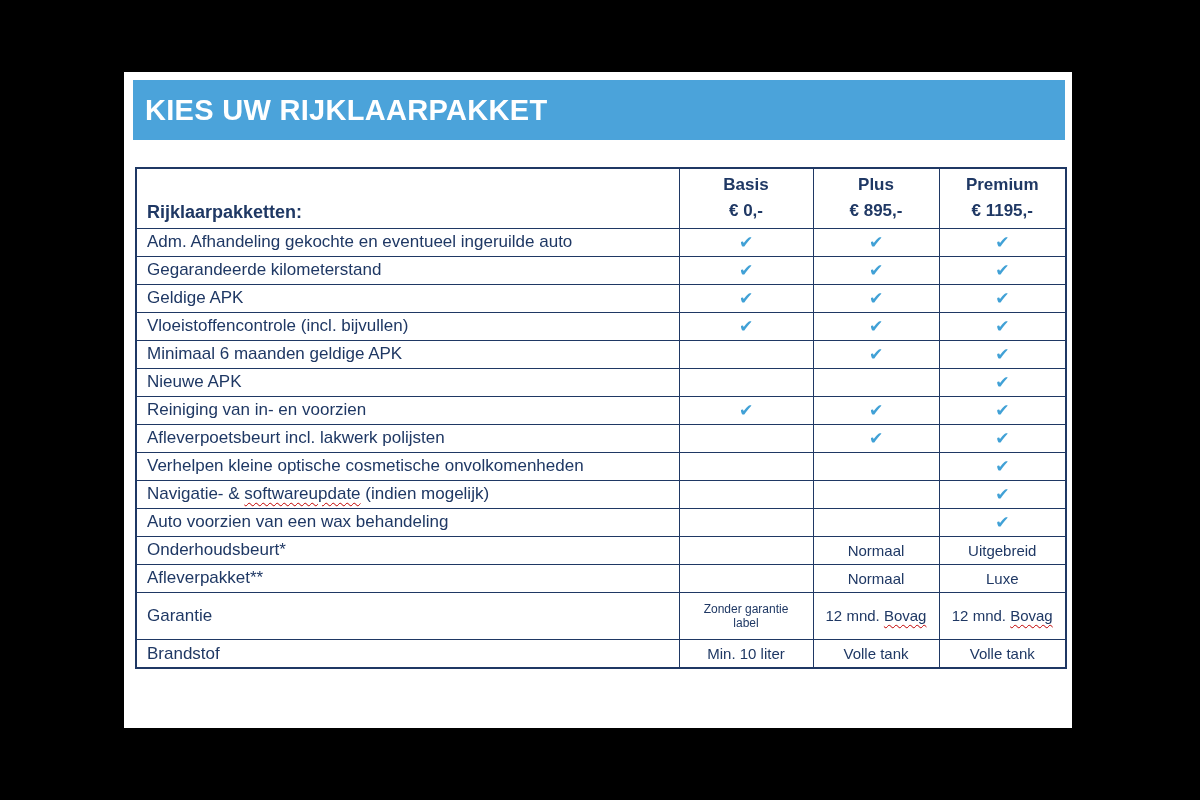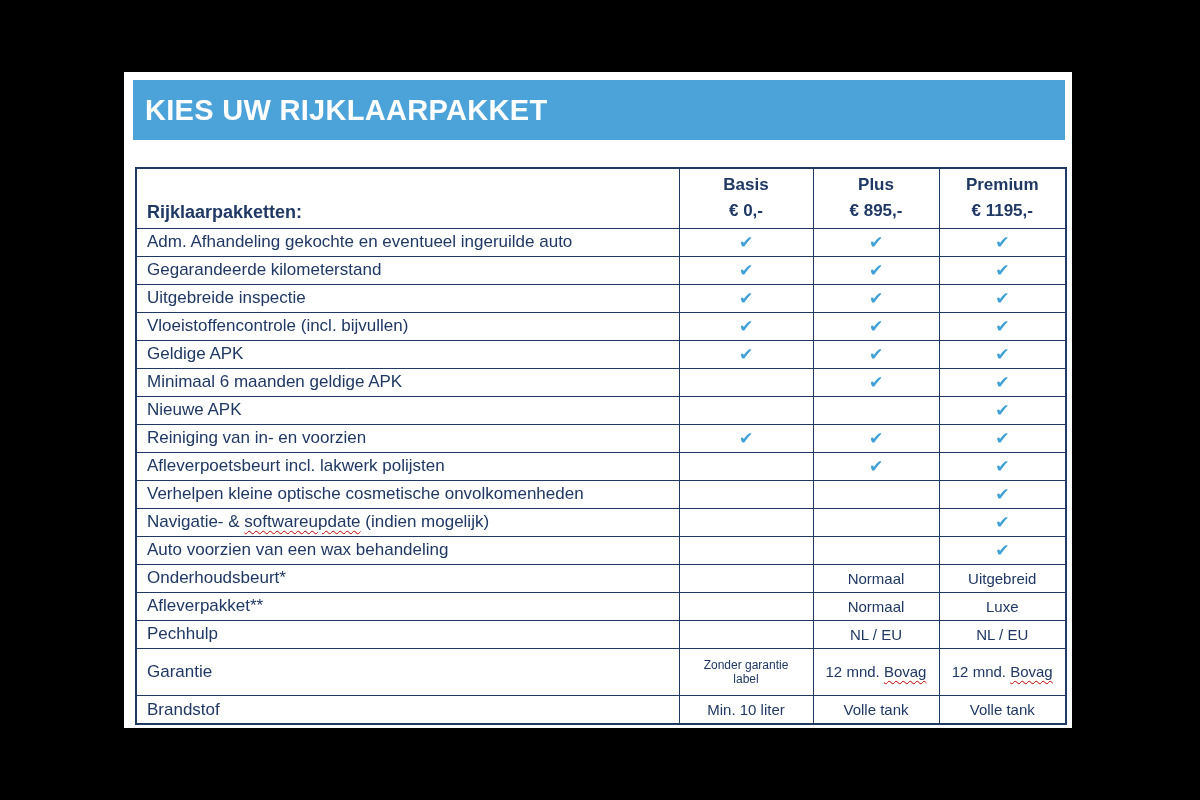--- a/index.html
+++ b/index.html
@@ -143,36 +143,30 @@
         <td class="val"><span class="check">✔</span></td>
       </tr>
 
       <tr class="r">
         <td class="label">Gegarandeerde kilometerstand</td>
         <td class="val"><span class="check">✔</span></td>
         <td class="val"><span class="check">✔</span></td>
         <td class="val"><span class="check">✔</span></td>
       </tr>
 
-      <tr class="r">
-        <td class="label">Uitgebreide inspectie</td>
+
+      <tr class="r">
+        <td class="label">Geldige APK</td>
         <td class="val"><span class="check">✔</span></td>
         <td class="val"><span class="check">✔</span></td>
         <td class="val"><span class="check">✔</span></td>
       </tr>
 
       <tr class="r">
         <td class="label">Vloeistoffencontrole (incl. bijvullen)</td>
-        <td class="val"><span class="check">✔</span></td>
-        <td class="val"><span class="check">✔</span></td>
-        <td class="val"><span class="check">✔</span></td>
-      </tr>
-
-      <tr class="r">
-        <td class="label">Geldige APK</td>
         <td class="val"><span class="check">✔</span></td>
         <td class="val"><span class="check">✔</span></td>
         <td class="val"><span class="check">✔</span></td>
       </tr>
 
       <tr class="r">
         <td class="label">Minimaal 6 maanden geldige APK</td>
         <td class="val"><span></span></td>
         <td class="val"><span class="check">✔</span></td>
         <td class="val"><span class="check">✔</span></td>
@@ -227,26 +221,20 @@
         <td class="val"><span>Uitgebreid</span></td>
       </tr>
 
       <tr class="r">
         <td class="label">Afleverpakket**</td>
         <td class="val"><span></span></td>
         <td class="val"><span>Normaal</span></td>
         <td class="val"><span>Luxe</span></td>
       </tr>
 
-      <tr class="r">
-        <td class="label">Pechhulp</td>
-        <td class="val"><span></span></td>
-        <td class="val"><span>NL / EU</span></td>
-        <td class="val"><span>NL / EU</span></td>
-      </tr>
 
       <tr class="tall">
         <td class="label">Garantie</td>
         <td class="val">
               <span class="small2">Zonder garantie label</span>
             </td>
         <td class="val"><span>12 mnd. </span><span class="squiggle">Bovag</span></td>
         <td class="val"><span>12 mnd. </span><span class="squiggle">Bovag</span></td>
       </tr>
 

